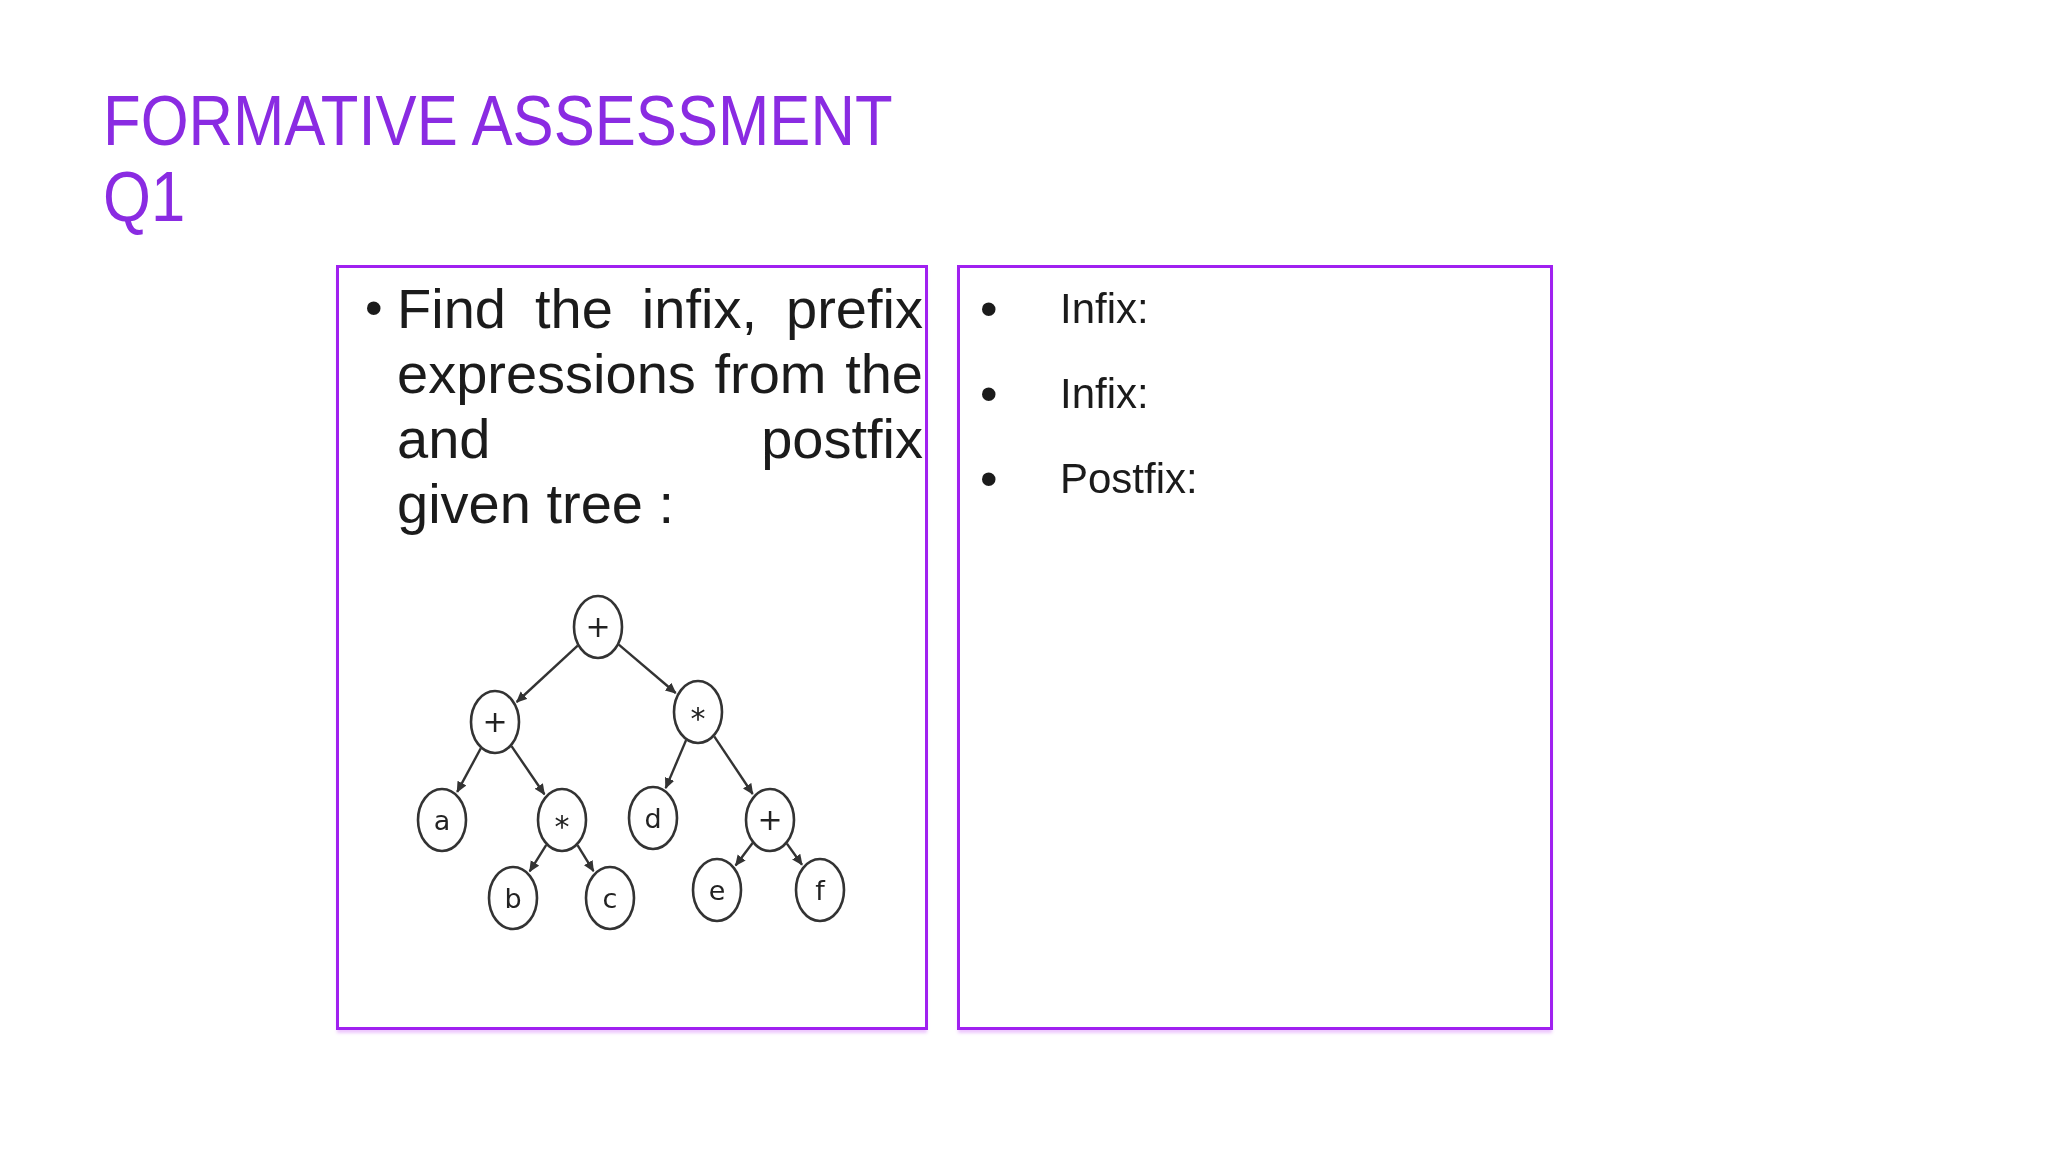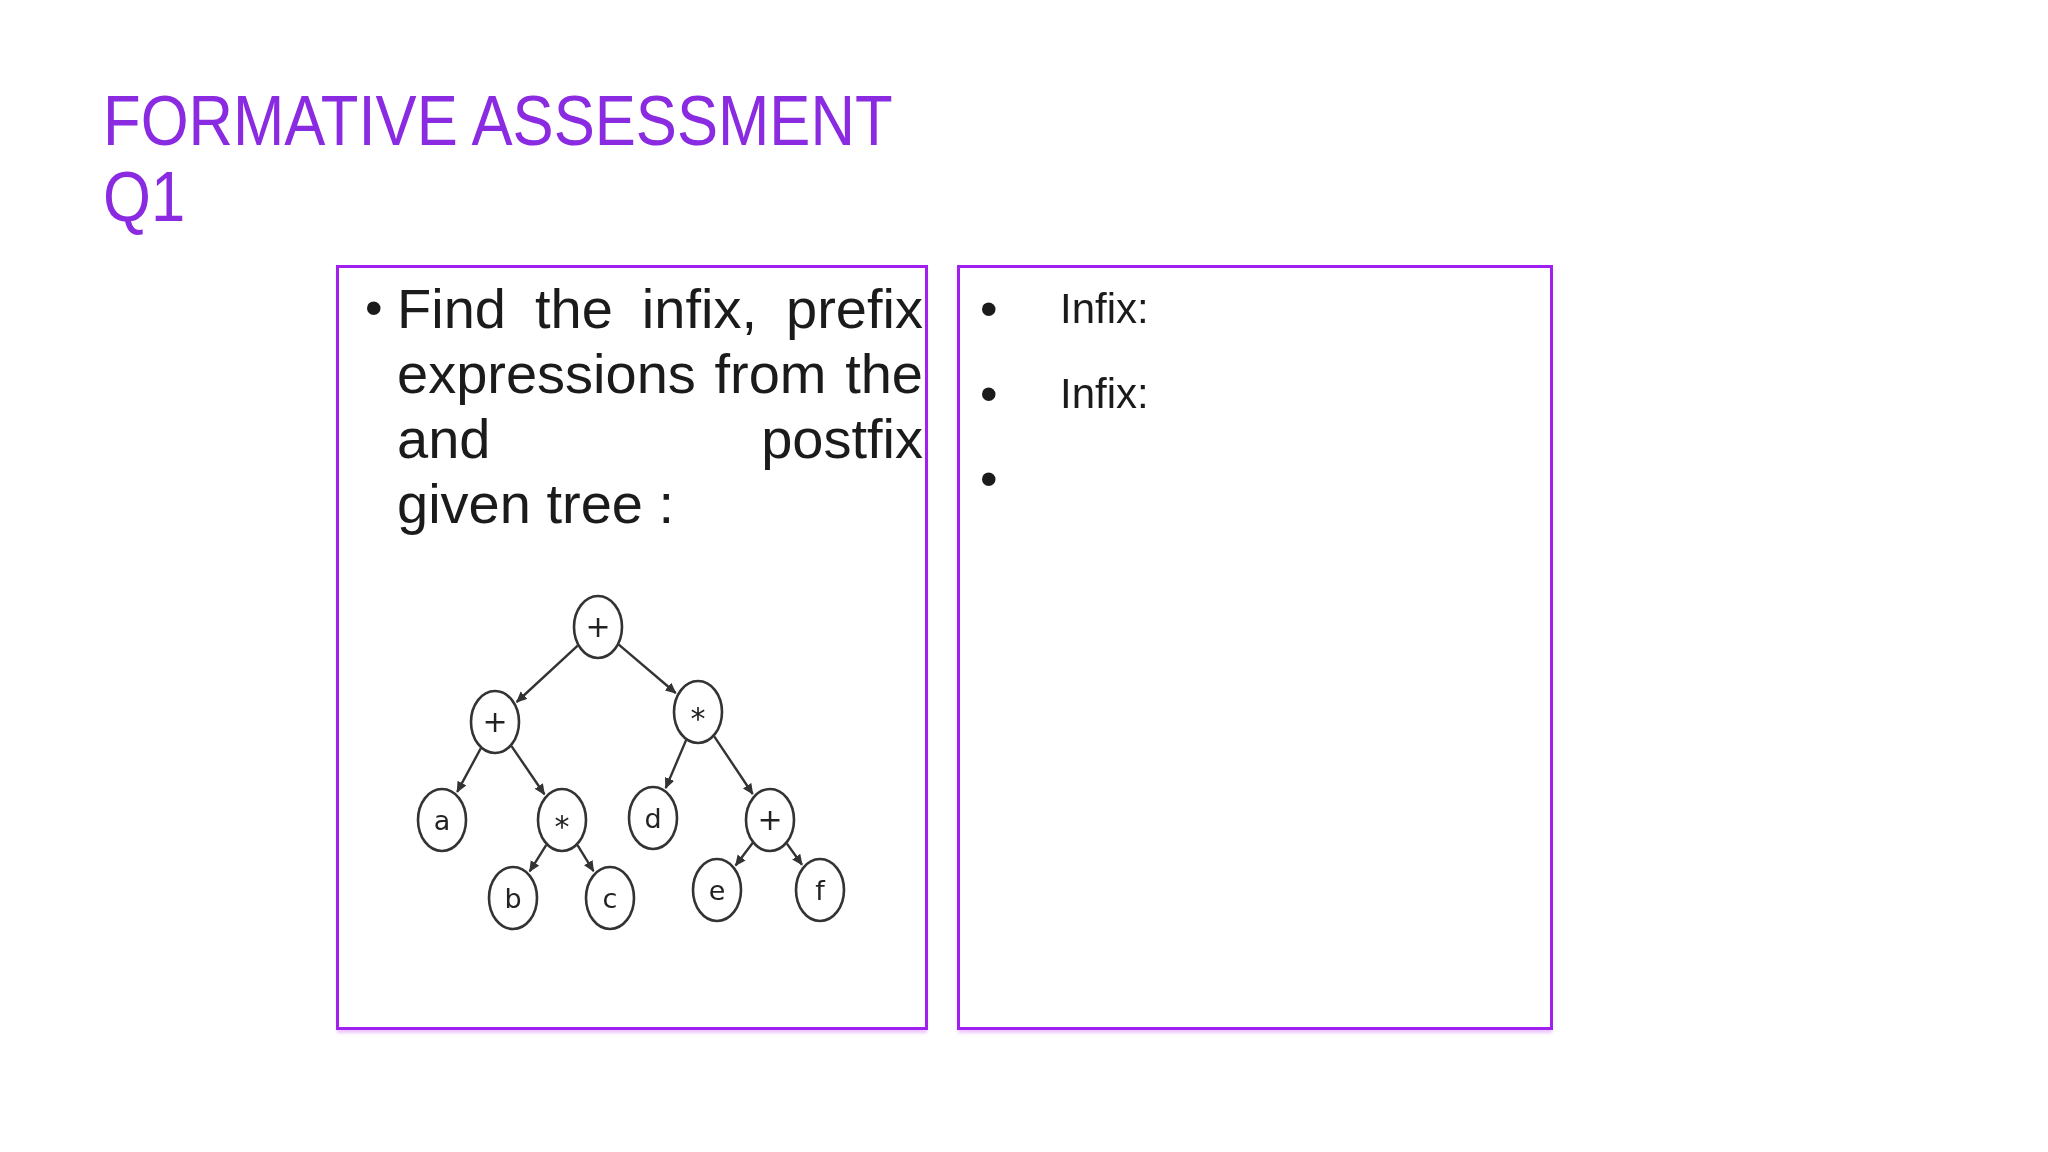--- a/index.html
+++ b/index.html
@@ -194,17 +194,18 @@
       <div class="a-item">
         <span class="a-bullet">•</span>
         <span class="a-label">Infix:</span>
       </div>
       <div class="a-item">
         <span class="a-bullet">•</span>
         <span class="a-label">Infix:</span>
       </div>
       <div class="a-item">
         <span class="a-bullet">•</span>
+        <span class="a-label">Postfix:</span>
       </div>
     </div>
   </div>
 
 </div>
 
 </body></html>

